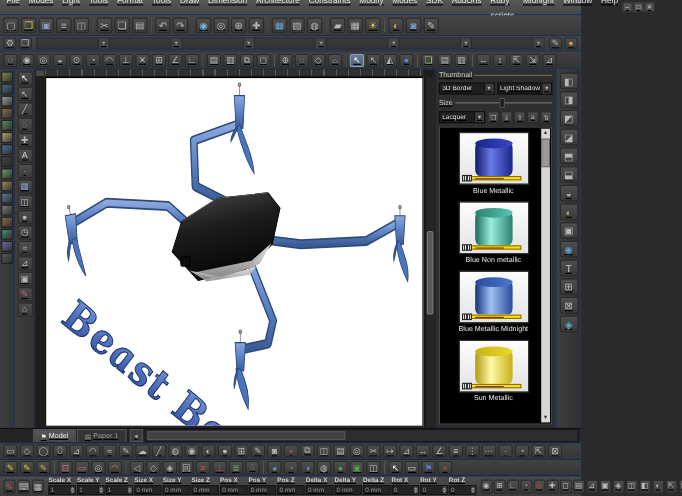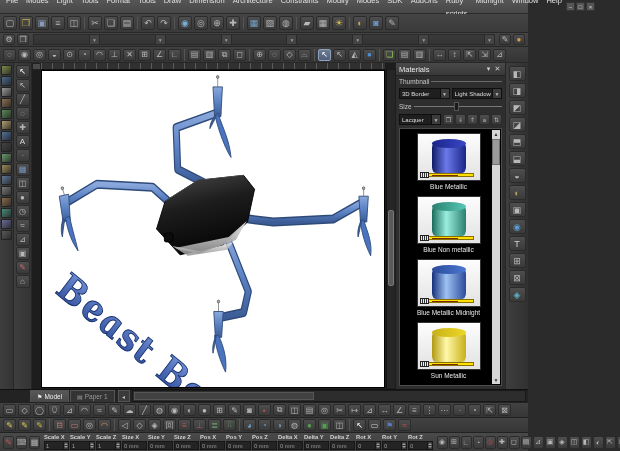--- a/index.html
+++ b/index.html
@@ -1,18 +1,18 @@
 <!DOCTYPE html>
 <html><head>
 <meta charset="utf-8">
 <style>
   * { margin:0; padding:0; box-sizing:border-box; }
   html,body { width:620px; height:451px; overflow:hidden; background:#2b2b2b;
     font-family:"Liberation Sans", sans-serif; }
-  .app { width:528px; height:451px; display:flex; flex-direction:column; background:#1d4ed8; }
+  .app { width:528px; height:451px; display:flex; flex-direction:column; background:#1d4ed8;text-decoration:underline; }
 
   
   .menubar { height:14px; background:linear-gradient(#565656,#474747); display:flex; align-items:center;
     padding:0 2px; border-bottom:1px solid #2a2a2a; }
   .menu-item { font-size:7.5px; color:#e0e0e0; padding:0 4px; line-height:13px; cursor:default; }
   .win-controls { margin-left:auto; display:flex; gap:1px; }
   .win-btn { width:9px; height:9px; font-size:6px; color:#ddd; background:#555; border:1px solid #333;
     display:flex; align-items:center; justify-content:center; }
 
   
@@ -384,25 +384,20 @@
             <path d="M225,266 C232,278 236,290 234,303 C227,292 221,277 220,266 Z" fill="#4a74c0"></path>
             <path d="M222,266 C218,273 217,279 218,284 C220,277 221,270 222,268 Z" fill="#3c5c96"></path>
           </g>
 
           <text transform="translate(18,224) rotate(33)" font-family="DejaVu Serif, serif" font-style="italic" font-weight="bold" font-size="40" letter-spacing="2" fill="url(#textg)" stroke="#16306e" stroke-width="1">Beast Bot</text>
         </svg>
       </div>
     </div>
 
     <div class="mats">
-      <div class="mats-header">
-        <span class="mats-title">Materials</span>
-        <span class="mats-hbtn">▾</span>
-        <span class="mats-hbtn">✕</span>
-      </div>
       <div class="mats-row">
         <span class="mats-label">Thumbnail</span>
         <span class="hline"></span>
       </div>
       <div class="mats-row">
         <span class="dd">
           <span class="txt">3D Border</span>
             <span class="arr">▼</span>
         </span>
         <span class="dd">

